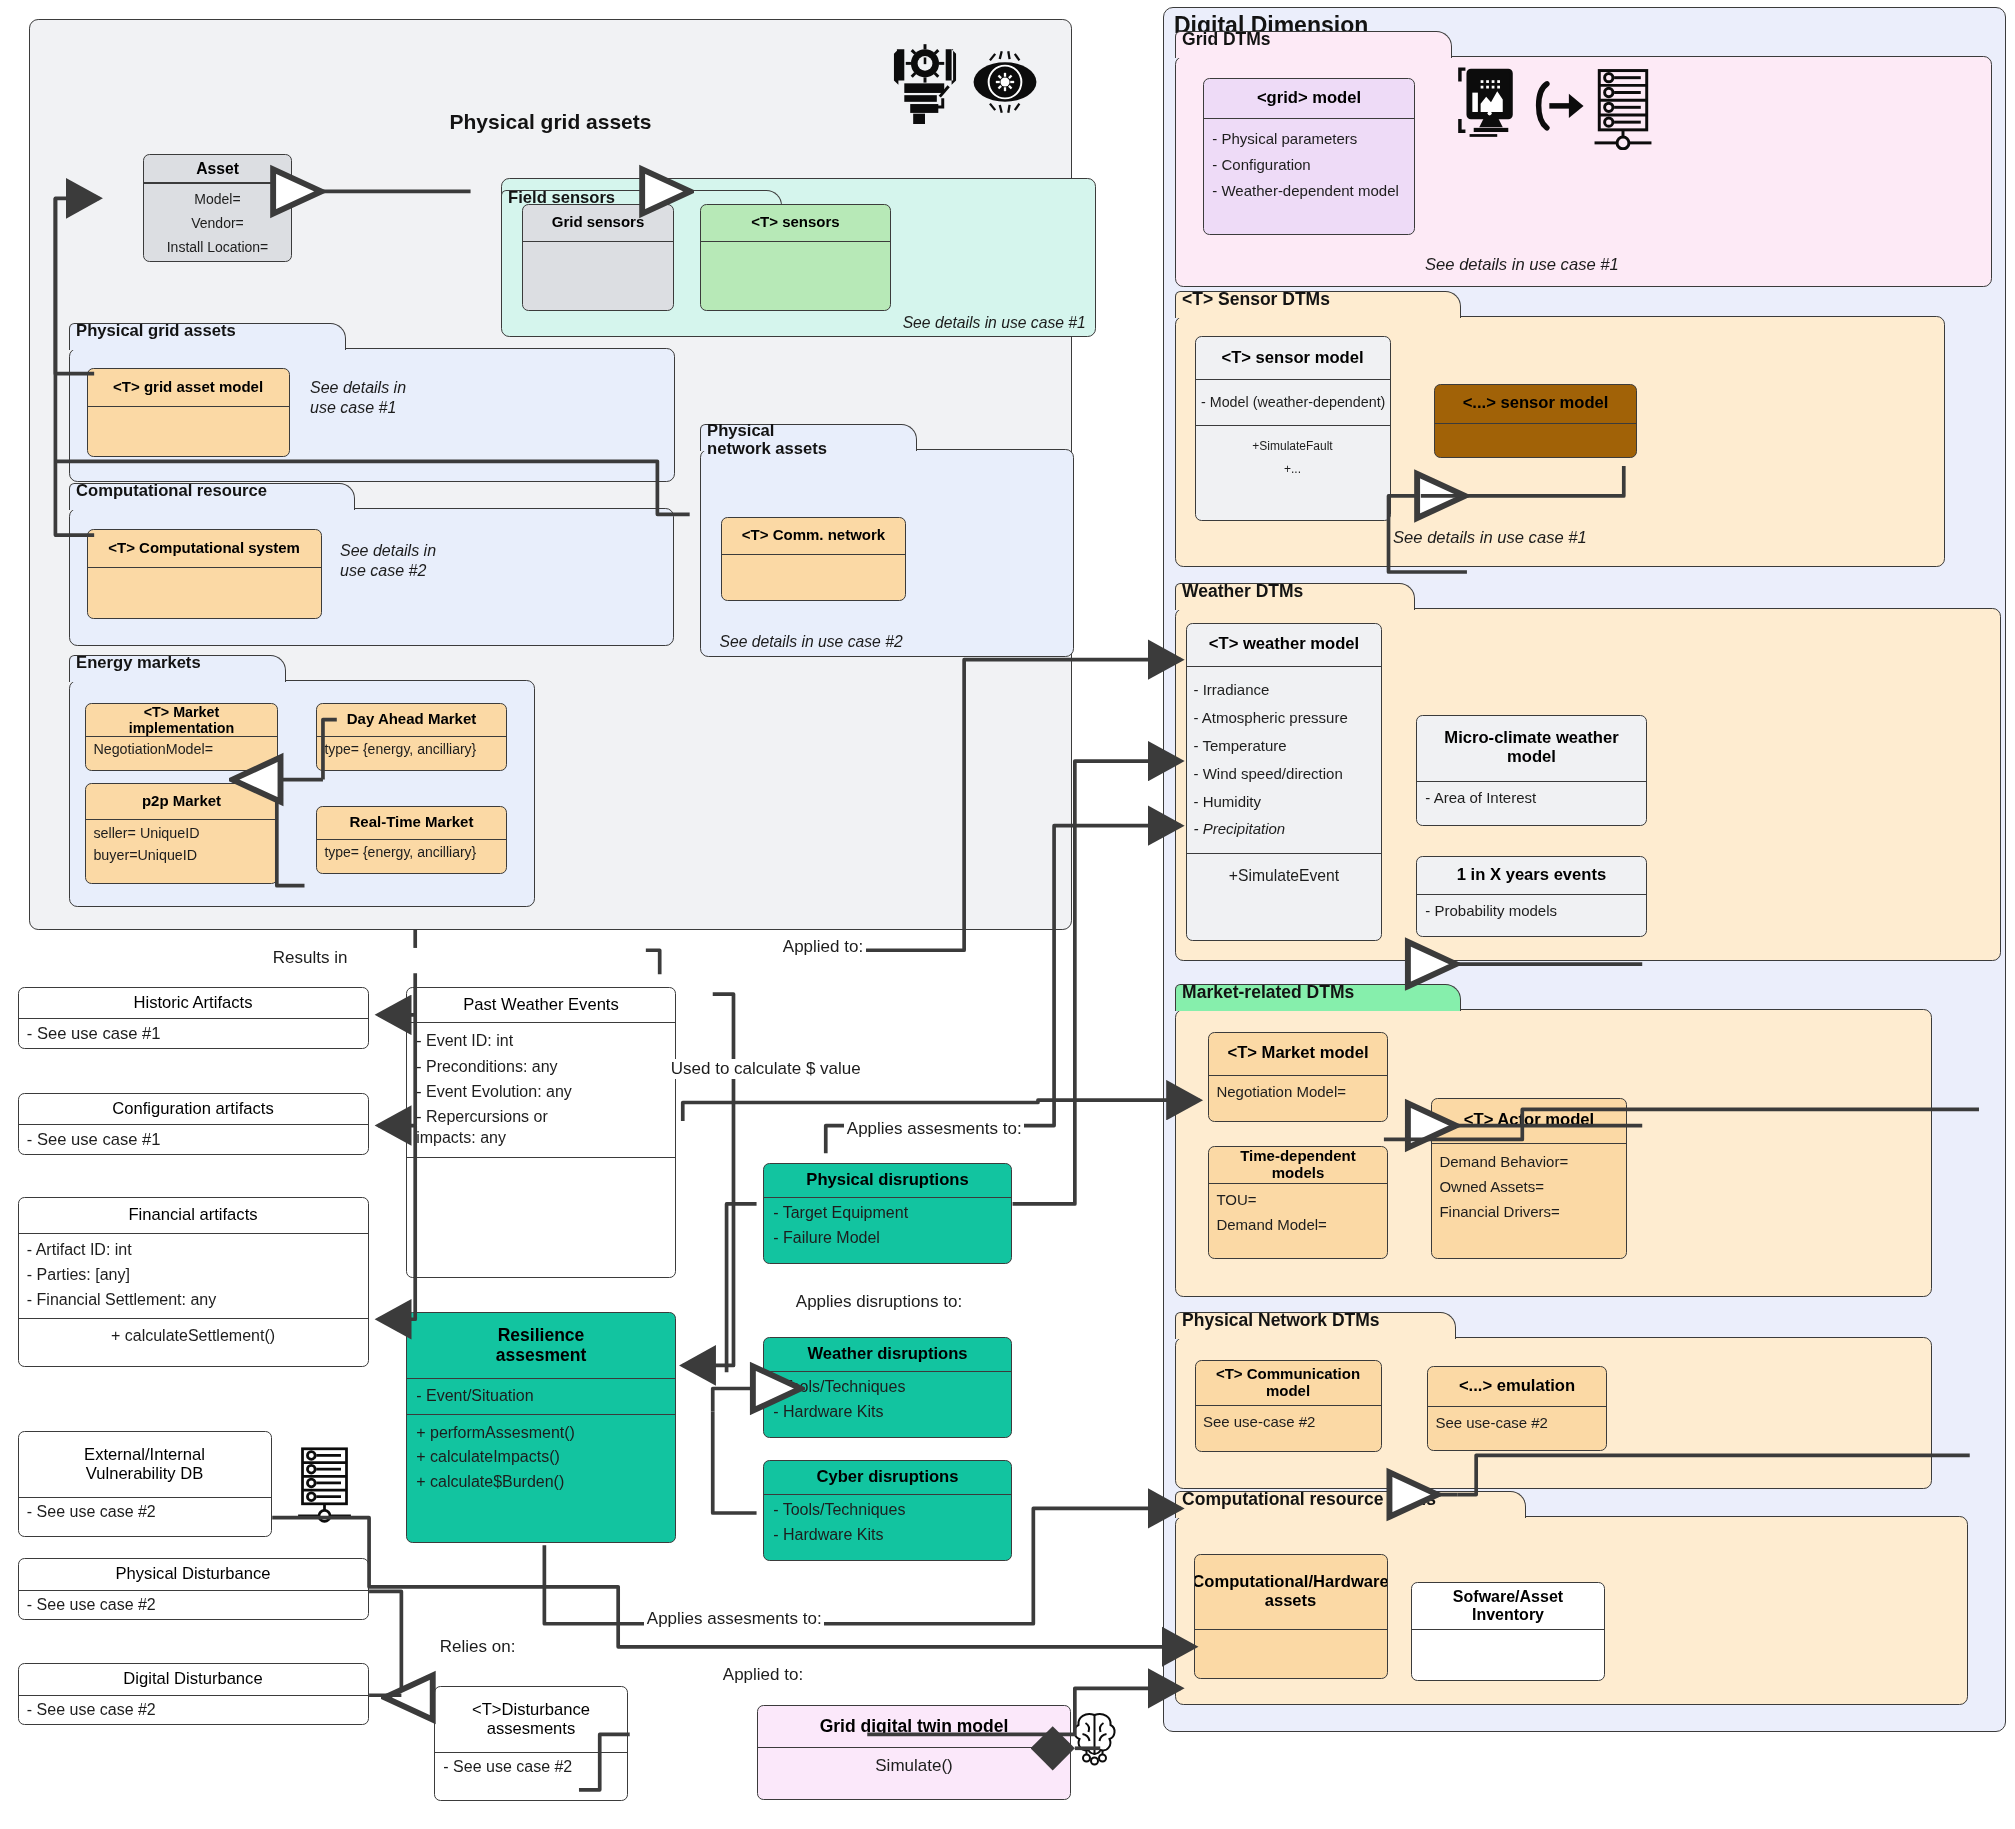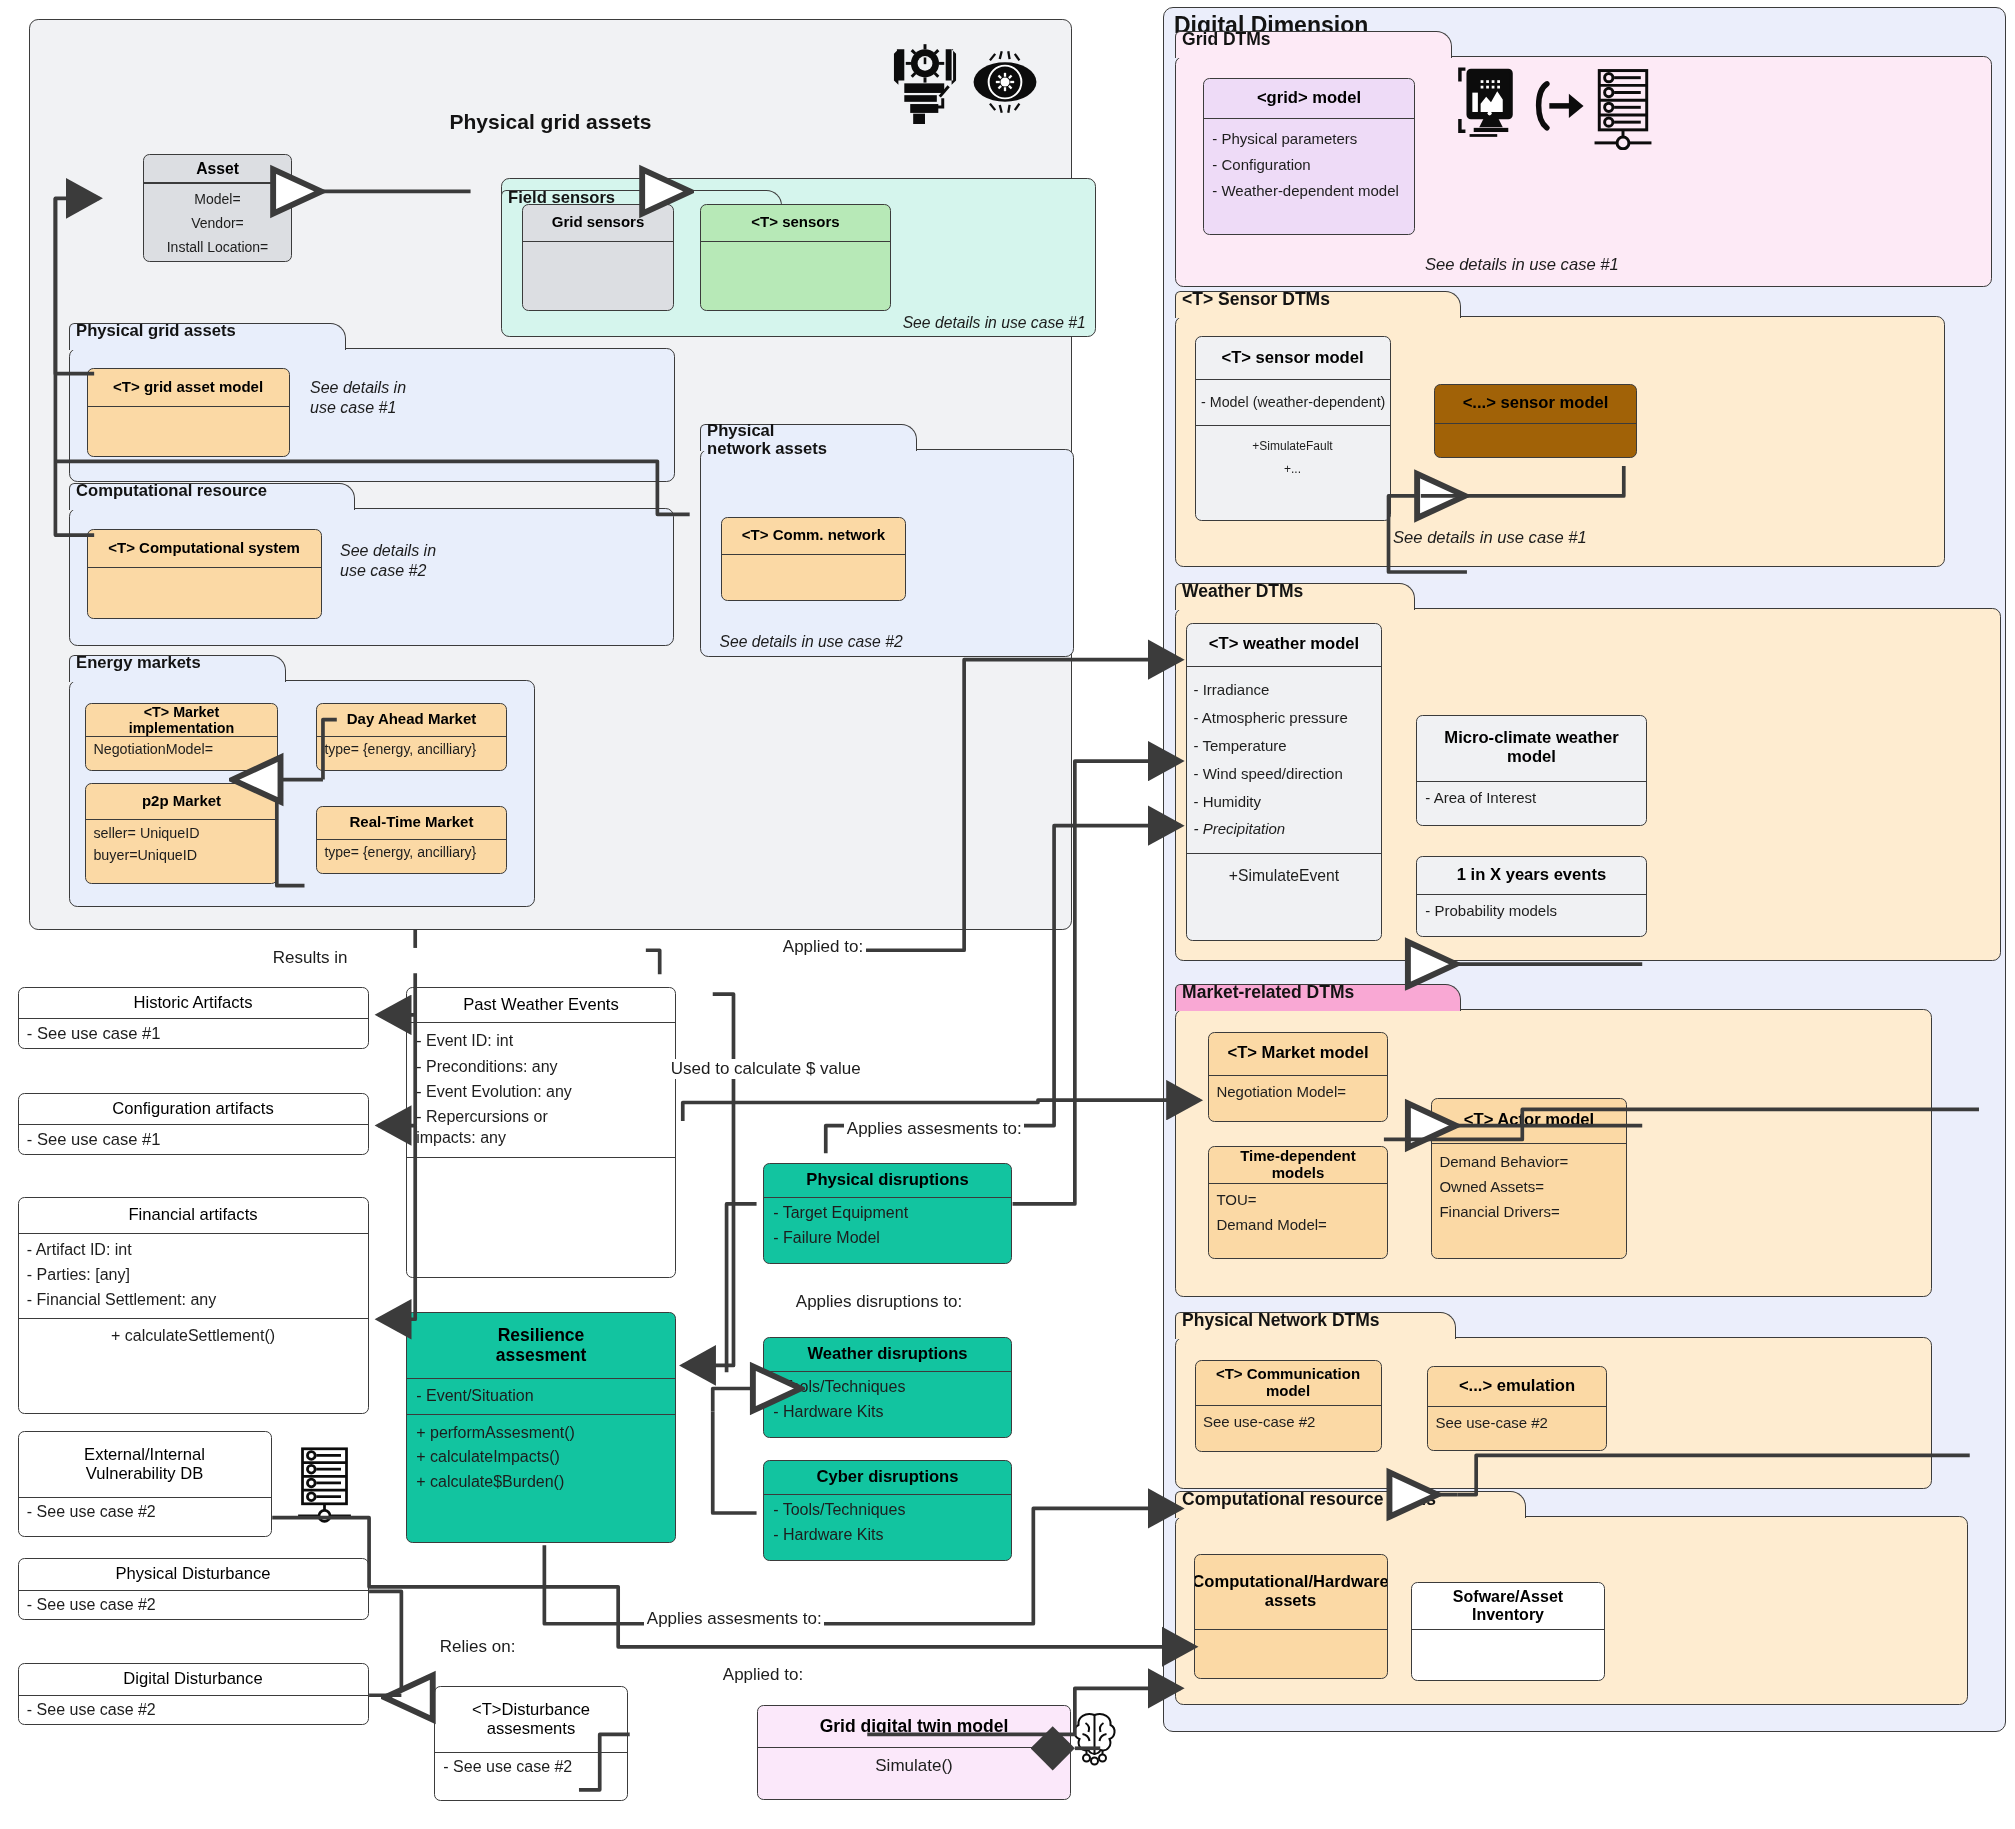--- a/index.html
+++ b/index.html
@@ -212,21 +212,21 @@
   </div>
 
   <div class="cls" style="left:17.5px;top:1093px;width:351px;height:62px;background:#ffffff;">
     <div class="hd" style="height:31px;font-size:16.6px;font-weight:normal;">Configuration artifacts</div>
     <div class="sep" style="height:0.9px;"></div>
     <div class="bd" style="font-size:16.6px;padding:3.7px 8.3px;">
       <div>- See use case #1</div>
     </div>
   </div>
 
-  <div class="cls" style="left:17.5px;top:1197px;width:351px;height:217px;background:#ffffff;">
+  <div class="cls" style="left:17.5px;top:1197px;width:351px;height:170px;background:#ffffff;">
     <div class="hd" style="height:35px;font-size:16.6px;font-weight:normal;">Financial artifacts</div>
     <div class="sep" style="height:0.9px;"></div>
     <div class="bd" style="font-size:16px;padding:6.5px 8.3px;flex:none;">
       <div>- Artifact ID: int</div>
       <div style="margin-top:4.2px;">- Parties: [any]</div>
       <div style="margin-top:4.2px;">- Financial Settlement: any</div>
     </div>
     <div class="sep" style="height:0.9px;"></div>
     <div class="bd ctr" style="font-size:16px;padding-top:7.4px;">
       <div>+ calculateSettlement()</div>
@@ -501,21 +501,21 @@
       <div class="cls" style="left:240px;top:247px;width:231px;height:81px;background:#f0f1f3;">
         <div class="hd" style="height:37px;font-size:16.6px;">1 in X years events</div>
         <div class="sep" style="height:0.9px;"></div>
         <div class="bd" style="font-size:15px;padding:6.5px 8.3px;">
           <div>- Probability models</div>
         </div>
       </div>
     </div>
 
     <div class="pkg" style="left:11px;top:1001px;width:757px;height:288px;background:#feecd0;">
-      <div class="tab" style="width:286px;background:#f9a8d4;">
+      <div class="tab" style="width:286px;background:#86efac;">
         <span style="font-size:17.5px;">Market-related DTMs</span>
       </div>
       <div class="cls" style="left:32px;top:22px;width:180px;height:90px;background:#fbd9a5;">
         <div class="hd" style="height:42px;font-size:16.6px;">&lt;T&gt; Market model</div>
         <div class="sep"></div>
         <div class="bd" style="font-size:15px;padding:6.5px 7.4px;">
           <div>Negotiation Model=</div>
         </div>
       </div>
       <div class="cls" style="left:32px;top:136px;width:180px;height:113px;background:#fbd9a5;">

